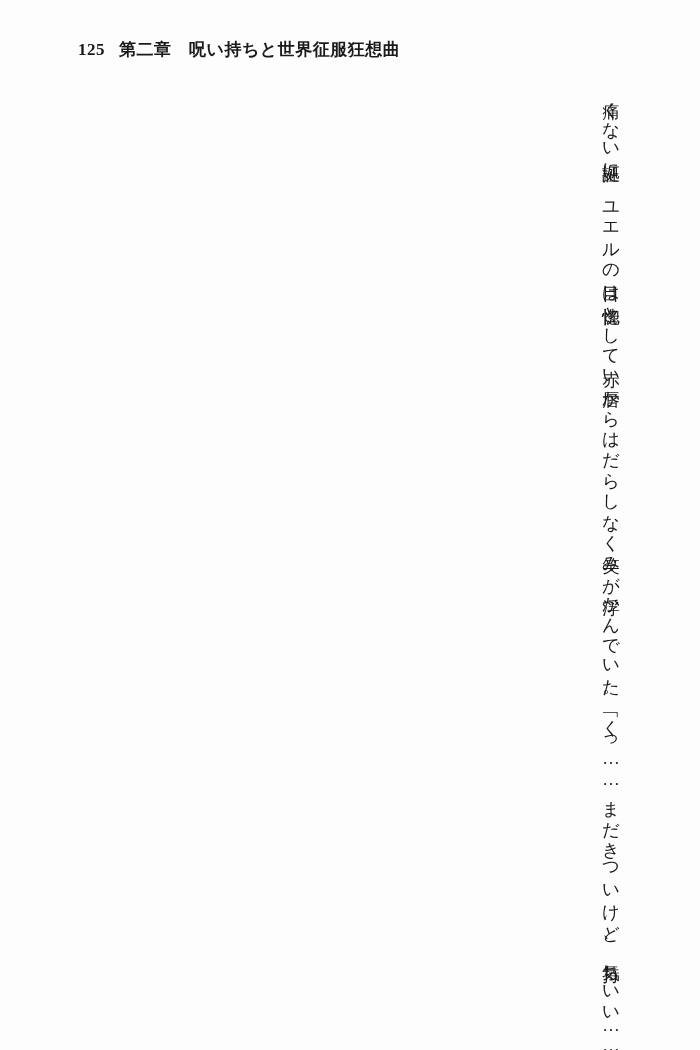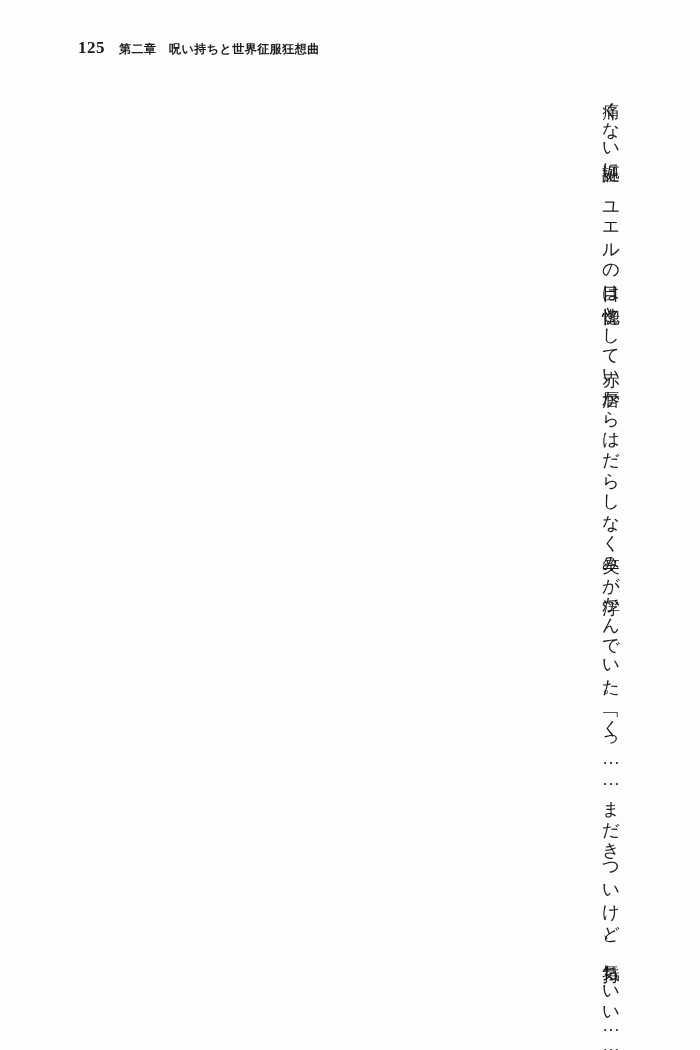--- a/index.html
+++ b/index.html
@@ -31,21 +31,21 @@
     align-items: baseline;
     gap: 14px;
     white-space: nowrap;
   }
   .page-number {
     font-size: 17px;
     font-weight: bold;
     letter-spacing: 0.5px;
   }
   .chapter-title {
-    font-size: 12px;
+    font-size: 17px;
     font-weight: bold;
     letter-spacing: 0.5px;
   }
   
   .body-text {
     position: absolute;
     top: 88px;
     right: 72px;
     height: 900px;
     width: 560px;

